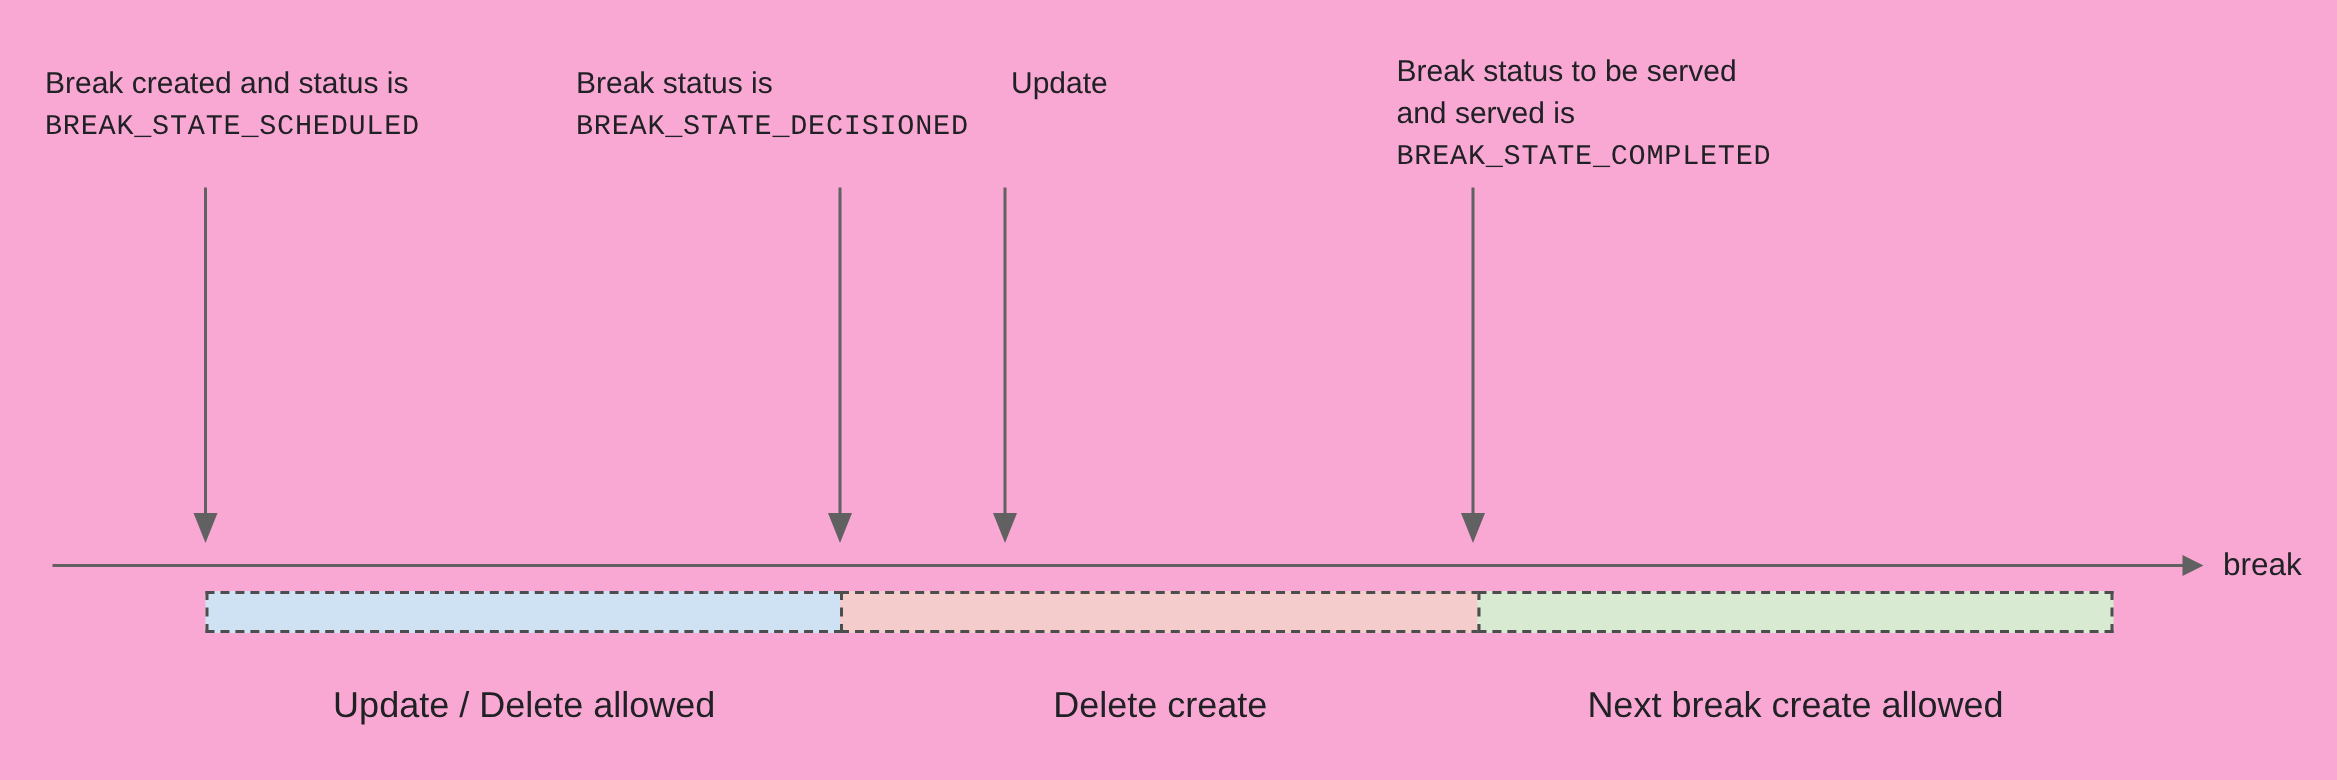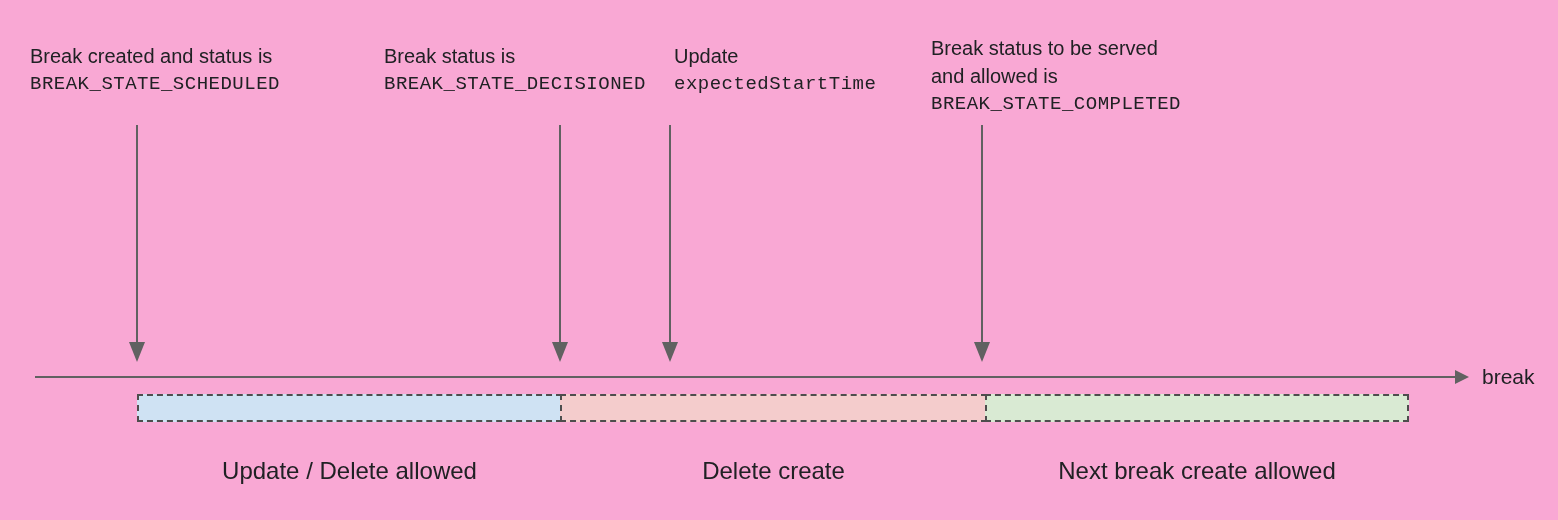--- a/index.html
+++ b/index.html
@@ -126,26 +126,25 @@
     <div class="code">BREAK_STATE_SCHEDULED</div>
   </div>
 
   <div class="annotation" id="ann2">
     <div>Break status is</div>
     <div class="code">BREAK_STATE_DECISIONED</div>
   </div>
 
   <div class="annotation" id="ann3">
     <div>Update</div>
-    <div class="code">expectedStartTime</div>
   </div>
 
   <div class="annotation" id="ann4">
     <div>Break status to be served</div>
-    <div>and allowed is</div>
+    <div>and served is</div>
     <div class="code">BREAK_STATE_COMPLETED</div>
   </div>
 
   <div class="v-arrow" id="arrow1">
     <div class="shaft"></div>
     <div class="head"></div>
   </div>
   <div class="v-arrow" id="arrow2">
     <div class="shaft"></div>
     <div class="head"></div>

